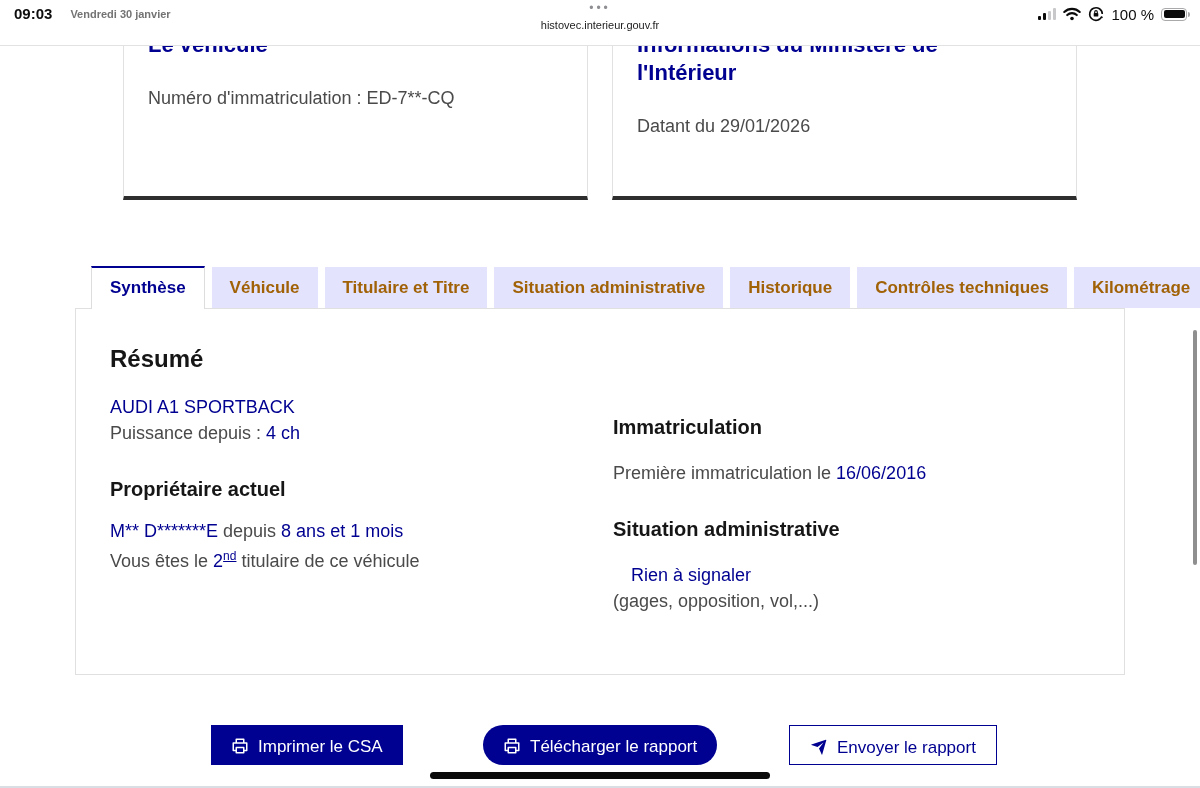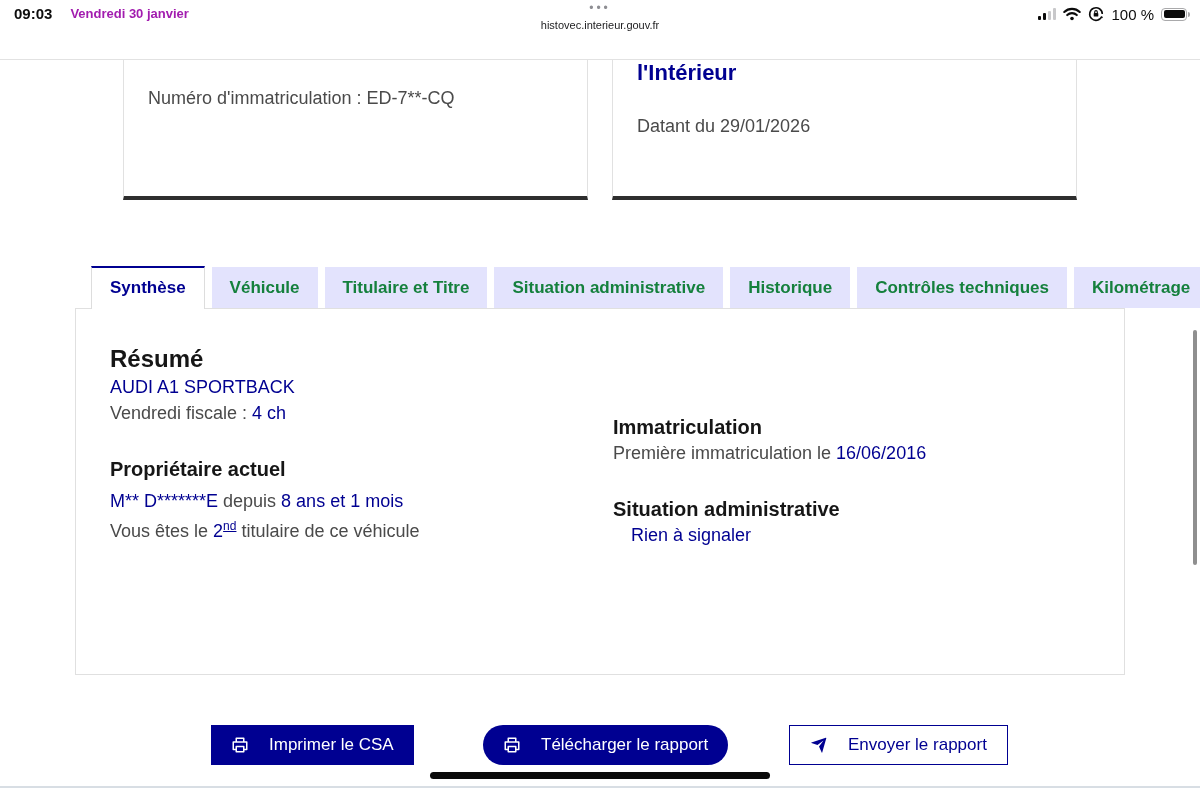--- a/index.html
+++ b/index.html
@@ -4,26 +4,26 @@
 <style>
   * { margin:0; padding:0; box-sizing:border-box; }
   html,body { background:#fff; }
   .screen {
     position:relative; width:1200px; height:788px; overflow:hidden;
     background:#ffffff; font-family:"Liberation Sans", sans-serif;
     color:#161616;
   }
   
   .chrome {
-    position:absolute; top:0; left:0; width:1200px; height:60px;
+    position:absolute; top:0; left:0; width:1200px; height:46px;
     background:#ffffff; border-bottom:1px solid #e2e2e2; z-index:20;
   }
   .sb-left { position:absolute; left:14px; top:5px; display:flex; gap:18px; align-items:center; }
   .sb-time { font-size:15px; font-weight:700; color:#0d0d0d; }
-  .sb-date { font-size:13px; font-weight:600; color:#a21caf; }
+  .sb-date { font-size:11px; font-weight:600; color:#737373; }
   .sb-center { position:absolute; left:0; right:0; top:3px; display:flex; flex-direction:column; align-items:center; }
   .tab-dots { font-size:12px; letter-spacing:3px; color:#8e8e93; line-height:10px; }
   .sb-url { margin-top:6px; font-size:11px; color:#1c1c1e; }
   .sb-right { position:absolute; right:13px; top:0; height:28px; display:flex; align-items:center; gap:7px; }
   .cell-bars { display:flex; align-items:flex-end; gap:2px; height:12px; }
   .cell-bars i { display:block; width:3px; border-radius:1px; background:#0b0b0b; }
   .cell-bars i:nth-child(1){height:4px;} .cell-bars i:nth-child(2){height:7px;}
   .cell-bars i:nth-child(3){height:9px; background:#c8c8ca;} .cell-bars i:nth-child(4){height:12px; background:#c8c8ca;}
   .sb-batt-pct { font-size:15px; font-weight:500; color:#0d0d0d; }
   .battery { position:relative; width:26px; height:13px; border:1px solid #a9a9ab; border-radius:4px; }
@@ -36,50 +36,50 @@
     border:1px solid #e1e1e1; border-bottom:4px solid #2e2e2e; padding:30px 24px 0;
   }
   .topcard.left { left:123px; } .topcard.right { left:612px; }
   .topcard h2 { font-size:22px; line-height:28px; font-weight:700; color:#000091; }
   .topcard h2 span { display:block; }
   .topcard p { margin-top:26px; font-size:18px; line-height:26px; color:#4a4a4a; }
   
   .tabs { position:absolute; left:91px; top:265px; display:flex; align-items:flex-end; height:43px; width:1120px; }
   .tab {
     height:41px; line-height:41px; padding:0 18px; margin-right:7px;
-    background:#e3e3fd; color:#15803d; font-size:17px; font-weight:700; white-space:nowrap; cursor:pointer;
+    background:#e3e3fd; color:#a16207; font-size:17px; font-weight:700; white-space:nowrap; cursor:pointer;
   }
   .tab.active {
     height:43px; line-height:39px; background:#ffffff; color:#000091;
     border:1px solid #ddd; border-top:2px solid #000091; border-bottom:none;
     margin-bottom:-1px; z-index:3; position:relative;
   }
   
   .panel {
     position:absolute; left:75px; top:308px; width:1050px; height:367px;
     background:#fff; border:1px solid #e0e0e0; padding:0 34px;
   }
   .panel h2.resume { margin-top:35px; font-size:24px; line-height:30px; font-weight:700; color:#161616; }
   .cols { display:flex; }
   .col-l { width:503px; flex:none; }
   .col-r { flex:1; }
   .panel h3 { font-size:20px; line-height:26px; font-weight:700; color:#161616; }
   .col-l h3.first, .col-r h3.first { margin-top:40px; }
   .pline { font-size:18px; line-height:26px; color:#4a4a4a; white-space:pre-wrap; }
   .blue { color:#000091; }
   .link { color:#000091; cursor:pointer; }
-  .mt20 { } .mt30 { margin-top:30px; }
-  .owner-line { margin-top:7px; line-height:25px; }
+  .mt20 { margin-top:20px; } .mt30 { margin-top:30px; }
+  .owner-line { margin-top:17px; line-height:25px; }
   .holder-line { line-height:25px; }
   sup { font-size:12px;text-decoration:underline; }
   .signal { padding-left:18px; }
   
   .btn {
-    position:absolute; top:725px; height:40px; display:inline-flex; align-items:center; gap:20px;
-    padding:0 20px; font-size:17px; font-weight:500; font-family:inherit; border:none; cursor:pointer;
+    position:absolute; top:725px; height:40px; display:inline-flex; gap:9px;
+    padding:12px 20px; font-size:17px; font-weight:500; font-family:inherit; border:none; cursor:pointer;
   }
   .btn.filled { background:#000091; color:#ffffff; }
   .btn.outline { background:#ffffff; color:#000091; border:1px solid #000091; }
   .btn svg { flex:none; }
   
   .scroll-thumb { position:absolute; right:3px; top:330px; width:4px; height:235px; background:#8f8f8f; border-radius:2px; }
   .home-indicator { position:absolute; left:430px; top:772px; width:340px; height:7px; background:#0a0a0a; border-radius:4px; z-index:30; }
   .footer-line { position:absolute; left:0; top:786px; width:1200px; height:2px; background:#d8dee4; }
 </style>
 </head>
@@ -109,30 +109,31 @@
       <div class="tab">Historique</div>
       <div class="tab">Contrôles techniques</div>
       <div class="tab">Kilométrage</div>
     </div>
 
     <div class="panel">
       <h2 class="resume">Résumé</h2>
       <div class="cols">
         <div class="col-l">
           <p class="pline mt20"><span class="link">AUDI A1 SPORTBACK</span></p>
-          <p class="pline"><span>Vendredi fiscale : </span><span class="blue">4 ch</span></p>
+          <p class="pline"><span>Puissance depuis : </span><span class="blue">4 ch</span></p>
           <h3 class="mt30">Propriétaire actuel</h3>
           <p class="pline owner-line"><span class="blue">M** D*******E</span><span> depuis </span><span class="blue">8 ans et 1 mois</span></p>
           <p class="pline holder-line"><span>Vous êtes le </span><span class="blue">2</span><sup class="blue">nd</sup><span> titulaire de ce véhicule</span></p>
         </div>
         <div class="col-r">
           <h3 class="first">Immatriculation</h3>
           <p class="pline mt20"><span>Première immatriculation le </span><span class="blue">16/06/2016</span></p>
           <h3 class="mt30">Situation administrative</h3>
           <p class="pline mt20 signal"><span class="blue">Rien à signaler</span></p>
+          <p class="pline">(gages, opposition, vol,...)</p>
         </div>
       </div>
     </div>
 
     <button class="btn filled" style="left:211px;">
       <svg width="18" height="18" viewBox="0 0 24 24" fill="currentColor">
           <path d="M17 2a1 1 0 0 1 1 1v4h3a1 1 0 0 1 1 1v10a1 1 0 0 1-1 1h-3v2a1 1 0 0 1-1 1H7a1 1 0 0 1-1-1v-2H3a1 1 0 0 1-1-1V8a1 1 0 0 1 1-1h3V3a1 1 0 0 1 1-1h10zm-1 13H8v5h8v-5zm4-6H4v8h2v-3a1 1 0 0 1 1-1h10a1 1 0 0 1 1 1v3h2V9zM16 4H8v3h8V4z"></path>
         </svg>
       <span>Imprimer le CSA</span>
     </button>

